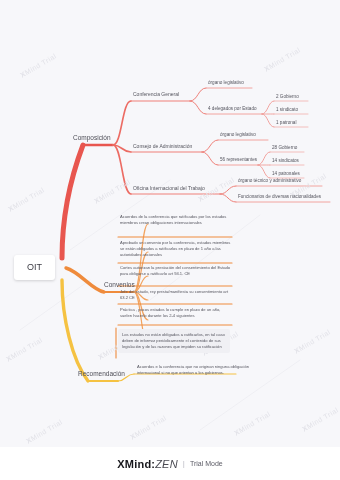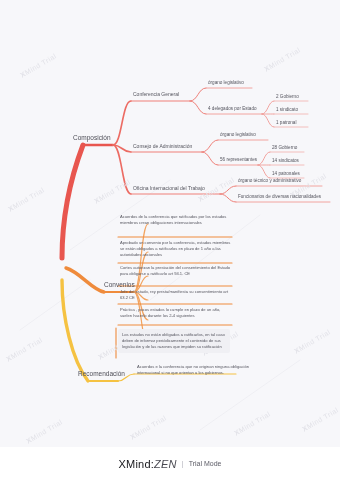--- a/index.html
+++ b/index.html
@@ -75,21 +75,21 @@
     position: absolute;
     left: 0; top: 447px;
     width: 340px; height: 33px;
     background: #ffffff;
     display: flex;
     align-items: center;
     justify-content: center;
     gap: 5px;
   }
   .brand { font-size: 11px; letter-spacing: .2px; }
-  .brand .x { font-weight: normal; color: #17171c; }
+  .brand .x { font-weight: bold; color: #17171c; }
   .brand .z { color: #4a4a52; font-style: italic; }
   .sep { color: #b9b9c2; font-size: 8px; }
   .trial { font-size: 7px; color: #5c5c66; }
 </style>
 </head>
 <body>
 
 <div id="app">
 
   <div id="canvas">
@@ -172,20 +172,21 @@
     <div class="wm" style="left:96px; top:344px;"><b>X</b>Mind Trial</div>
     <div class="wm" style="left:200px;top:340px;"><b>X</b>Mind Trial</div>
     <div class="wm" style="left:292px;top:338px;"><b>X</b>Mind Trial</div>
     <div class="wm" style="left:24px; top:428px;"><b>X</b>Mind Trial</div>
     <div class="wm" style="left:128px;top:424px;"><b>X</b>Mind Trial</div>
     <div class="wm" style="left:232px;top:420px;"><b>X</b>Mind Trial</div>
     <div class="wm" style="left:300px;top:416px;"><b>X</b>Mind Trial</div>
     <div class="wm" style="left:18px; top:62px;"><b>X</b>Mind Trial</div>
     <div class="wm" style="left:262px;top:56px;"><b>X</b>Mind Trial</div>
 
+    <div class="node root" style="left:14px; top:255px;">OIT</div>
 
     <div class="node main-branch" style="left:73px; top:134px;">Composición</div>
 
     <div class="node main-branch" style="left:104px; top:281px;">Convenios</div>
 
     <div class="node main-branch" style="left:78px; top:370px;">Recomendación</div>
 
     <div class="node lvl2" style="left:133px; top:91px;">Conferencia General</div>
 
     <div class="node lvl2" style="left:133px; top:143px;">Consejo de Administración</div>

